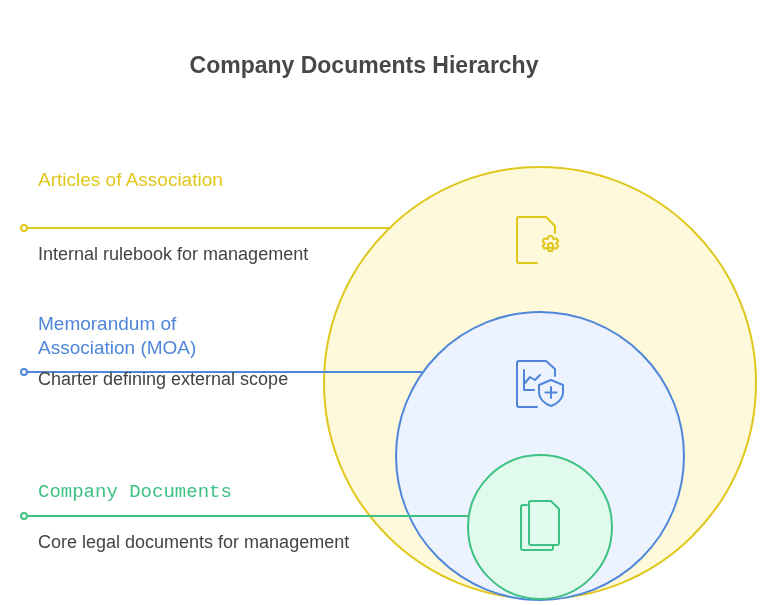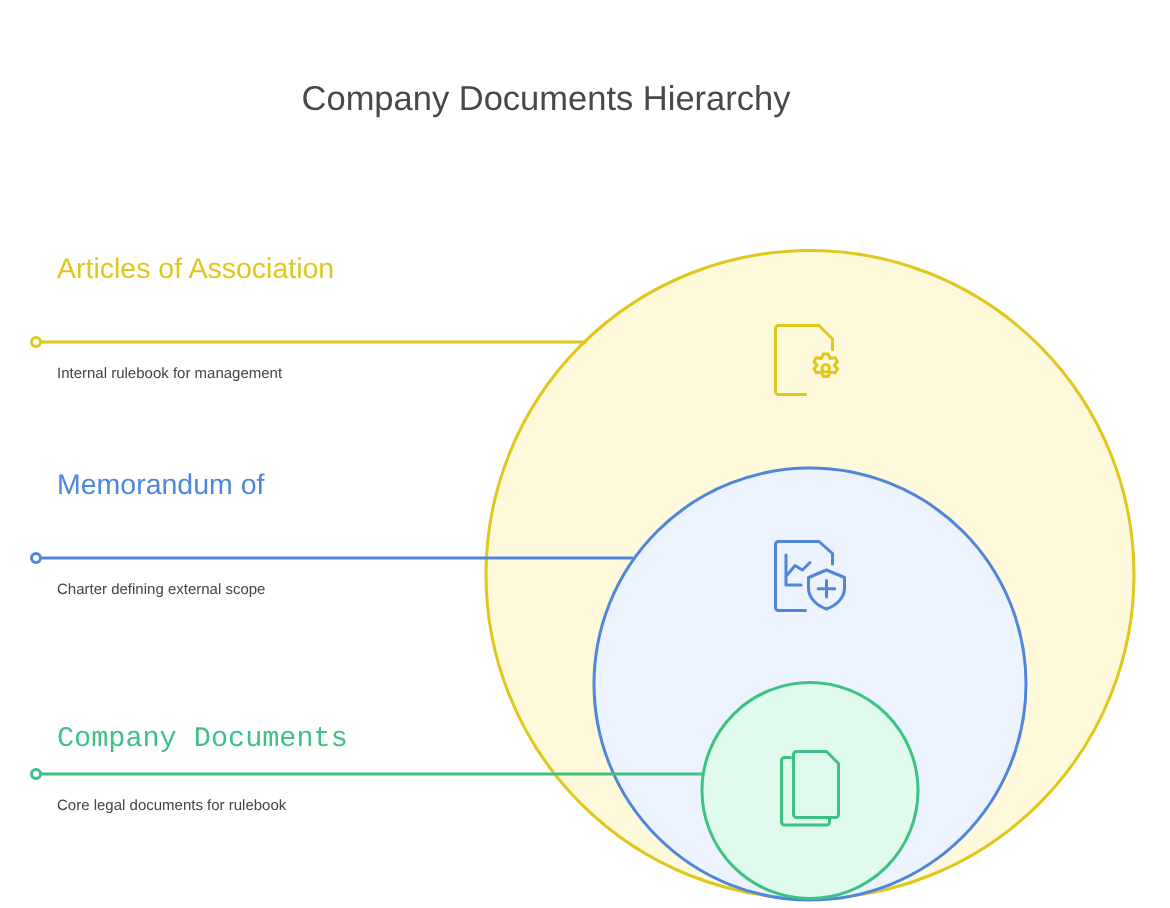--- a/index.html
+++ b/index.html
@@ -1,20 +1,20 @@
 <!DOCTYPE html>
 <html><head>
   <meta charset="utf-8">
   <style>
     html, body { margin: 0; padding: 0; background: #ffffff; }
     body { width: 780px; height: 605px; position: relative; overflow: hidden; font-family: "Liberation Sans", sans-serif; }
-    .title { position: absolute; left: 0; width: 728px; top: 52px; text-align: center; font-size: 23px; font-weight: normal; color: #484848; }
+    .title { position: absolute; left: 0; width: 728px; top: 52px; text-align: center; font-size: 23px; font-weight: bold; color: #484848; }
     svg.diagram { position: absolute; left: 0; top: 0; }
     .label { position: absolute; left: 38px; font-size: 19px; line-height: 24px; }
-    .desc { position: absolute; left: 38px; font-size: 10px; color: #444444; }
+    .desc { position: absolute; left: 38px; font-size: 18px; color: #444444; }
   </style>
 </head>
 <body>
 
 <div class="title">Company Documents Hierarchy</div>
 
 <svg class="diagram" width="780" height="605" viewBox="0 0 780 605">
 
   <circle id="c-aoa" cx="540" cy="383" r="216" stroke-width="2" fill="#fef9db" stroke="#e0c71c"></circle>
 
@@ -55,19 +55,20 @@
   </g>
 </svg>
 
 <div class="label" style="top: 168px; color: rgb(224, 199, 28);">
   <div>Articles of Association</div>
 </div>
 <div class="desc" style="top:244px;">Internal rulebook for management</div>
 
 <div class="label" style="top: 312px; color: rgb(79, 134, 217);">
   <div>Memorandum of</div>
+  <div>Association (MOA)</div>
 </div>
-<div class="desc" style="top:388px;">Charter defining external scope</div>
+<div class="desc" style="top:369px;">Charter defining external scope</div>
 
 <div class="label" style="top: 480px; color: rgb(61, 194, 131); font-family: Liberation Mono, monospace;">
   <div>Company Documents</div>
 </div>
-<div class="desc" style="top:532px;">Core legal documents for rulebook</div>
+<div class="desc" style="top:532px;">Core legal documents for management</div>
 
 </body></html>

